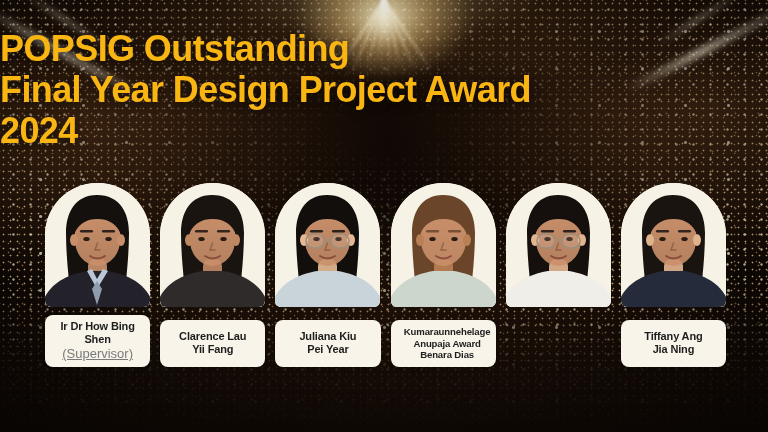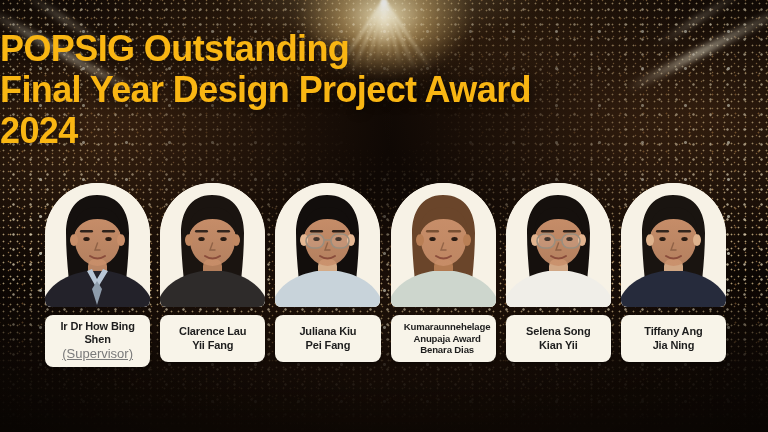--- a/index.html
+++ b/index.html
@@ -114,21 +114,21 @@
 
   
   .people {
     position:absolute;
     left:45px; top:183px;
     width:681px;
     display:flex;
     gap:10px;
     z-index:5;
   }
-  .person { width:114px; display:flex; flex-direction:column; }
+  .person { width:114px; display:flex; flex-direction:column;justify-content:space-between; }
   .photo {
     width:105px; height:124px;
     border-radius:52px 52px 6px 6px;
     background:#F7F2E6;
     overflow:hidden;
     position:relative;
   }
   .photo svg { display:block; width:105px; height:124px; }
 
   .namecard {
@@ -331,21 +331,21 @@
       <line x1="49" y1="57" x2="56" y2="57"></line>
     </g>
 
       <path d="M52.5 60 L50 67 L55 67" fill="none" stroke="rgba(90,55,35,.45)" stroke-width="1.4" stroke-linecap="round"></path>
       <path d="M45 73 Q52.5 78 60 73" fill="none" stroke="rgba(120,55,45,.72)" stroke-width="2" stroke-linecap="round"></path>
     </g>
   </svg>
         </div>
         <div class="namecard">
           <div class="nm">Juliana Kiu</div>
-          <div class="nm">Pei Fang</div>
+          <div class="nm">Pei Year</div>
         </div>
       </div>
       <div class="person">
         <div class="photo">
   <svg viewBox="0 0 105 124" xmlns="http://www.w3.org/2000/svg">
     <defs>
       <clipPath id="cp">
                 <path d="M0,52 A52.5,52.5 0 0 1 105,52 L105,118 Q105,124 99,124 L6,124 Q0,124 0,118 Z"></path>
               </clipPath>
       <linearGradient id="sk" x1="0" y1="0" x2="0" y2="1">
@@ -424,24 +424,20 @@
       <rect x="31" y="51" width="18" height="14" rx="7"></rect>
       <rect x="56" y="51" width="18" height="14" rx="7"></rect>
       <line x1="49" y1="57" x2="56" y2="57"></line>
     </g>
 
       <path d="M52.5 60 L50 67 L55 67" fill="none" stroke="rgba(90,55,35,.45)" stroke-width="1.4" stroke-linecap="round"></path>
       <path d="M45 73 Q52.5 78 60 73" fill="none" stroke="rgba(120,55,45,.72)" stroke-width="2" stroke-linecap="round"></path>
     </g>
   </svg>
         </div>
-        <div class="namecard">
-          <div class="nm">Selena Song</div>
-          <div class="nm">Kian Yii</div>
-        </div>
       </div>
       <div class="person">
         <div class="photo">
   <svg viewBox="0 0 105 124" xmlns="http://www.w3.org/2000/svg">
     <defs>
       <clipPath id="cp">
                 <path d="M0,52 A52.5,52.5 0 0 1 105,52 L105,118 Q105,124 99,124 L6,124 Q0,124 0,118 Z"></path>
               </clipPath>
       <linearGradient id="sk" x1="0" y1="0" x2="0" y2="1">
         <stop offset="0%" stop-color="#dfb38d"></stop>

